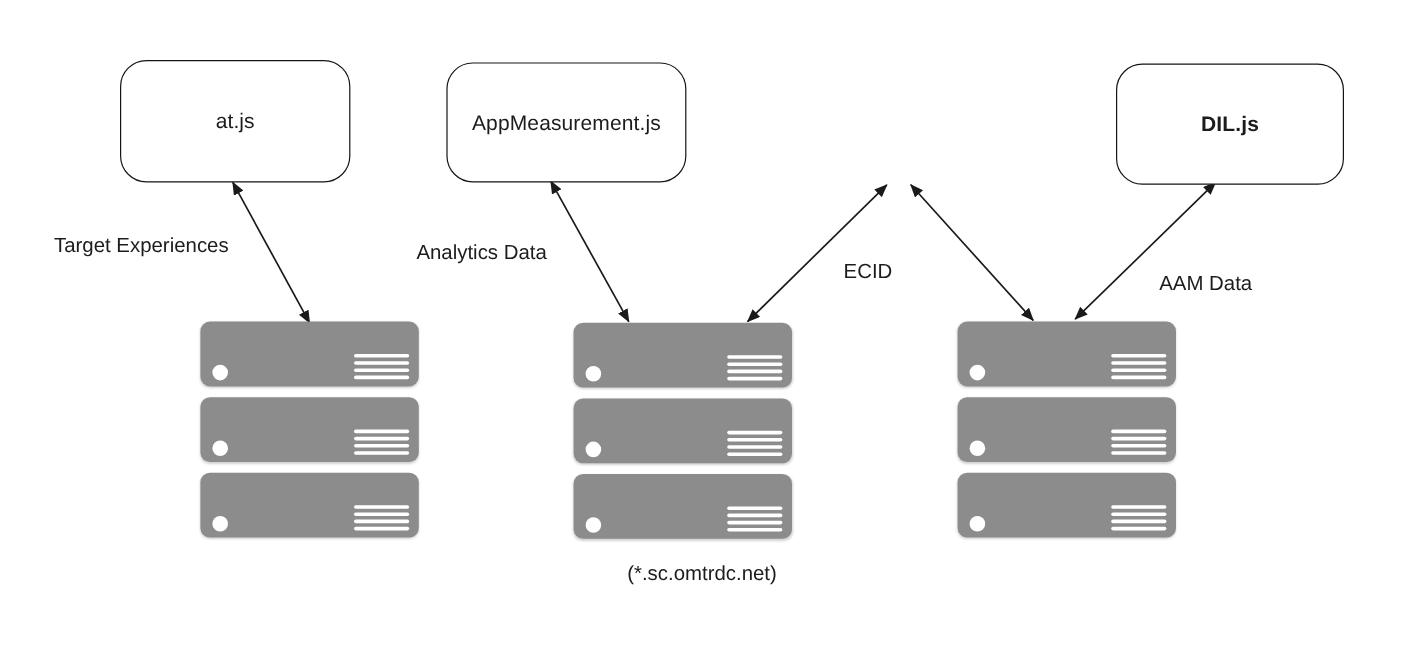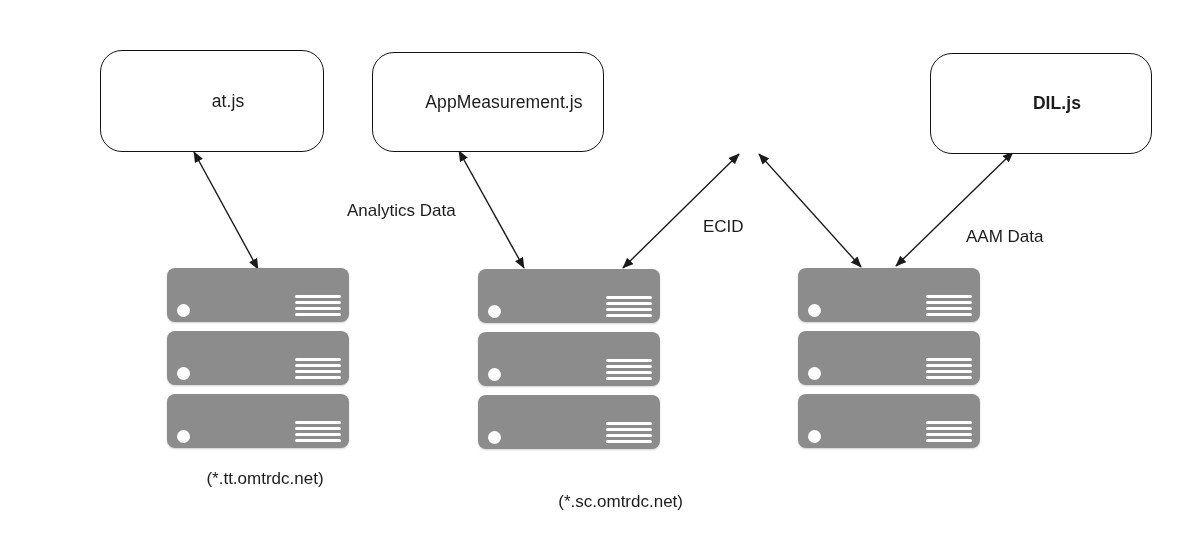--- a/index.html
+++ b/index.html
@@ -21,21 +21,20 @@
     position: absolute;
     background: #ffffff;
     border: 1.6px solid #141414;
     border-radius: 22px;
     display: flex;
     align-items: center;
     justify-content: center;
     font-size: 17.5px;
     color: #1c1c1c;
     letter-spacing: 0.1px;
-    padding-left: 32px;
   }
   #node-atjs            { left: 100px; top: 50px;  width: 190px; height: 100px; }
   #node-appmeasurement  { left: 372px; top: 52px;  width: 198px; height: 98px; text-align: center;  }
   #node-visitorapi      { left: 648px; top: 54px;  width: 186px; height: 96px;  }
   #node-dil             { left: 930px; top: 53px;  width: 188px; height: 99px; font-weight: bold;  }
 
   
   .edge-label {
     position: absolute;
     font-size: 17px;
@@ -92,21 +91,21 @@
 
   
   .domain-label {
     position: absolute;
     font-size: 17px;
     text-align: center;
     white-space: nowrap;
     color: #1c1c1c;
   }
   #domain-tt     { left: 167px; top: 469px; width: 196px; }
-  #domain-sc     { left: 487px; top: 492px; width: 196px; text-align: right; }
+  #domain-sc     { left: 487px; top: 468px; width: 196px; }
   #domain-demdex { left: 807px; top: 475px; width: 200px; }
 
   
   #edges-layer {
     position: absolute;
     left: 0;
     top: 0;
     pointer-events: none;
   }
   #edges-layer line {
@@ -135,20 +134,21 @@
   <div class="node" id="node-atjs">
     <span>at.js</span>
   </div>
   <div class="node" id="node-appmeasurement">
     <span>AppMeasurement.js</span>
   </div>
   <div class="node" id="node-dil">
     <span>DIL.js</span>
   </div>
 
+  <div class="edge-label" id="label-target-experiences">Target Experiences</div>
   <div class="edge-label" id="label-analytics-data">Analytics Data</div>
   <div class="edge-label" id="label-ecid">ECID</div>
   <div class="edge-label" id="label-aam-data">AAM Data</div>
 
   <div class="stack" id="stack-tt">
     <div class="server-unit">
       <div class="server-led"></div>
       <div class="server-vents">
           <span></span>
           <span></span>
@@ -229,16 +229,15 @@
       <div class="server-led"></div>
       <div class="server-vents">
           <span></span>
           <span></span>
           <span></span>
           <span></span>
         </div>
     </div>
   </div>
 
-  <div class="domain-label" id="domain-tt">(*.tt.omtrdc.net)</div>
   <div class="domain-label" id="domain-sc">(*.sc.omtrdc.net)</div>
 
 </div>
 
 </body></html>

